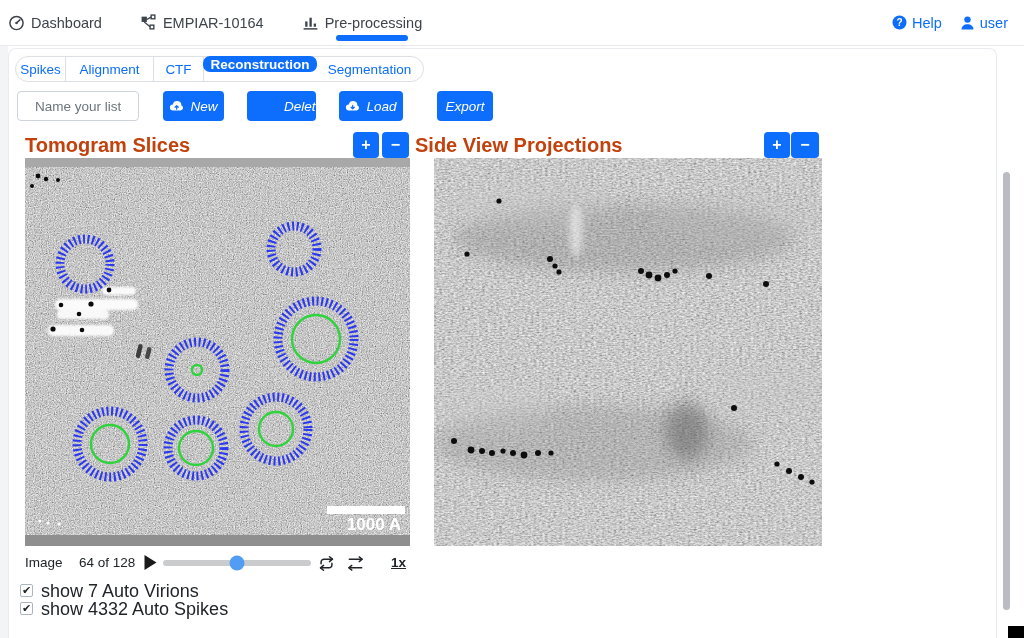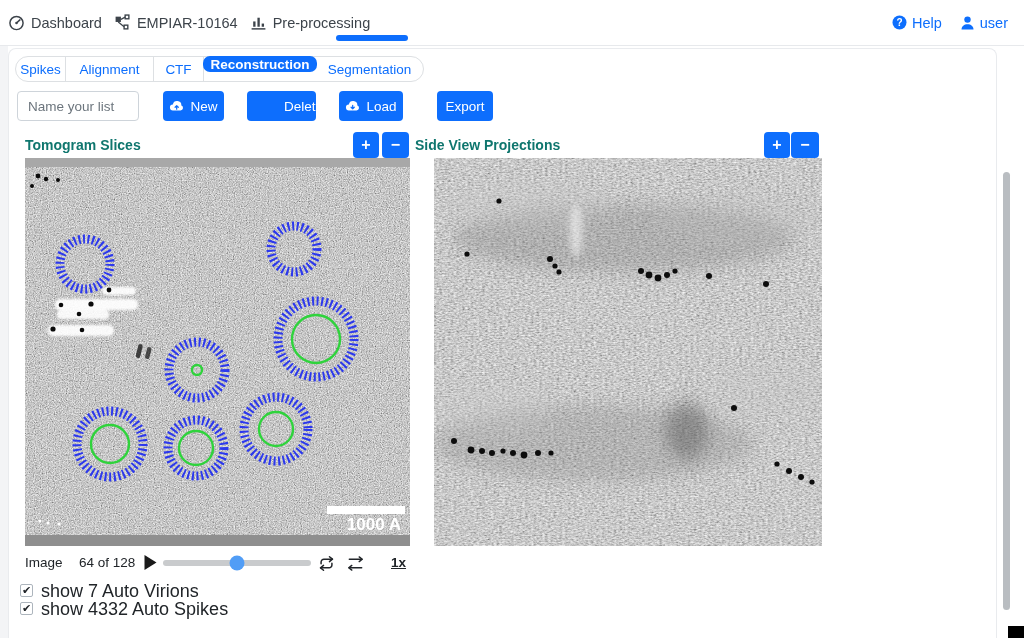--- a/index.html
+++ b/index.html
@@ -7,21 +7,21 @@
   #stage{position:relative;width:1024px;height:638px;overflow:hidden;background:#fff;
          font-family:"Liberation Sans",sans-serif;color:#212529;}
 
   
   .navbar{position:absolute;left:0;top:0;width:1024px;height:46px;background:#fff;
           border-bottom:1px solid #e7e9ec;display:flex;align-items:center;
           padding:0 16px 0 8px;z-index:5;}
   .brand{display:flex;align-items:center;gap:7px;margin-right:26px;cursor:pointer;}
   .brand-divider{width:2px;height:26px;background:#cfe0f4;}
   .brand-text{font-size:21px;font-weight:800;color:#2573e0;letter-spacing:.3px;}
-  .nav-links{display:flex;align-items:center;gap:12px;}
+  .nav-links{display:flex;align-items:center;gap:38px;}
   .nav-link{display:flex;align-items:center;gap:6px;color:#3d444b;font-size:14.5px;cursor:pointer;}
   .nav-right{margin-left:auto;display:flex;align-items:center;gap:18px;}
   .nav-right .nav-link{color:#0d6efd;gap:5px;}
 
   .blue-sliver{position:absolute;left:336px;top:35px;width:72px;height:6px;background:#0d6efd;
                border-radius:3px;z-index:6;}
   .left-gutter{position:absolute;left:0;top:46px;width:8px;height:592px;background:#f3f4f6;}
 
   
   .card{position:absolute;left:8px;top:48px;width:989px;height:620px;background:#fff;
@@ -31,34 +31,34 @@
   .tabbar{position:absolute;left:6px;top:7px;height:26px;display:flex;
           border:1px solid #dde0e3;border-radius:14px;background:#fff;}
   .tab{display:flex;align-items:center;justify-content:center;color:#0d6efd;
        font-size:13.5px;border-right:1px solid #dde0e3;cursor:pointer;}
   .tab:last-child{border-right:none;}
   .tab.active{position:relative;top:-1px;height:16px;margin:0 -1px;background:#0d6efd;
               color:#fff;font-weight:700;border-radius:7px;border-right:none;z-index:2;}
 
   
   .name-input{position:absolute;left:8px;top:42px;width:122px;height:30px;border:1px solid #ced4da;
-              border-radius:4px;padding:0 10px;font-size:13.5px;color:#212529;outline:none;
+              border-radius:4px;padding:0 17px;font-size:13.5px;color:#212529;outline:none;
               font-family:"Liberation Sans",sans-serif;}
   .name-input::placeholder{color:#6c757d;}
   .btn-primary{position:absolute;height:30px;background:#0d6efd;color:#fff;border:none;
                border-radius:4px;font-family:"Liberation Sans",sans-serif;font-size:13.5px;
                font-weight:500;display:flex;align-items:center;justify-content:center;gap:6px;
-               cursor:pointer;}
+               cursor:pointer;font-style:italic;}
   .btn-new{left:154px;top:42px;width:61px;}
   .btn-delete{left:238px;top:42px;width:69px;padding-left:44px;}
   .btn-load{left:330px;top:42px;width:64px;}
   .btn-export{left:428px;top:42px;width:56px;}
 
   
-  .panel-title{position:absolute;font-size:14px;font-weight:700;color:#0f766e;line-height:26px;}
+  .panel-title{position:absolute;font-size:20px;font-weight:700;color:#c2410c;line-height:26px;}
   .title-tomo{left:16px;top:83px;}
   .title-side{left:406px;top:83px;}
   .zoom-btn{position:absolute;height:26px;background:#0d6efd;color:#fff;border:none;border-radius:4px;
             font-size:16px;font-weight:700;display:flex;align-items:center;justify-content:center;
             cursor:pointer;font-family:"Liberation Sans",sans-serif;line-height:1;}
   .zin-l{left:344px;top:83px;width:26px;}
   .zout-l{left:373px;top:83px;width:27px;}
   .zin-r{left:755px;top:83px;width:26px;}
   .zout-r{left:782px;top:83px;width:28px;}
 

